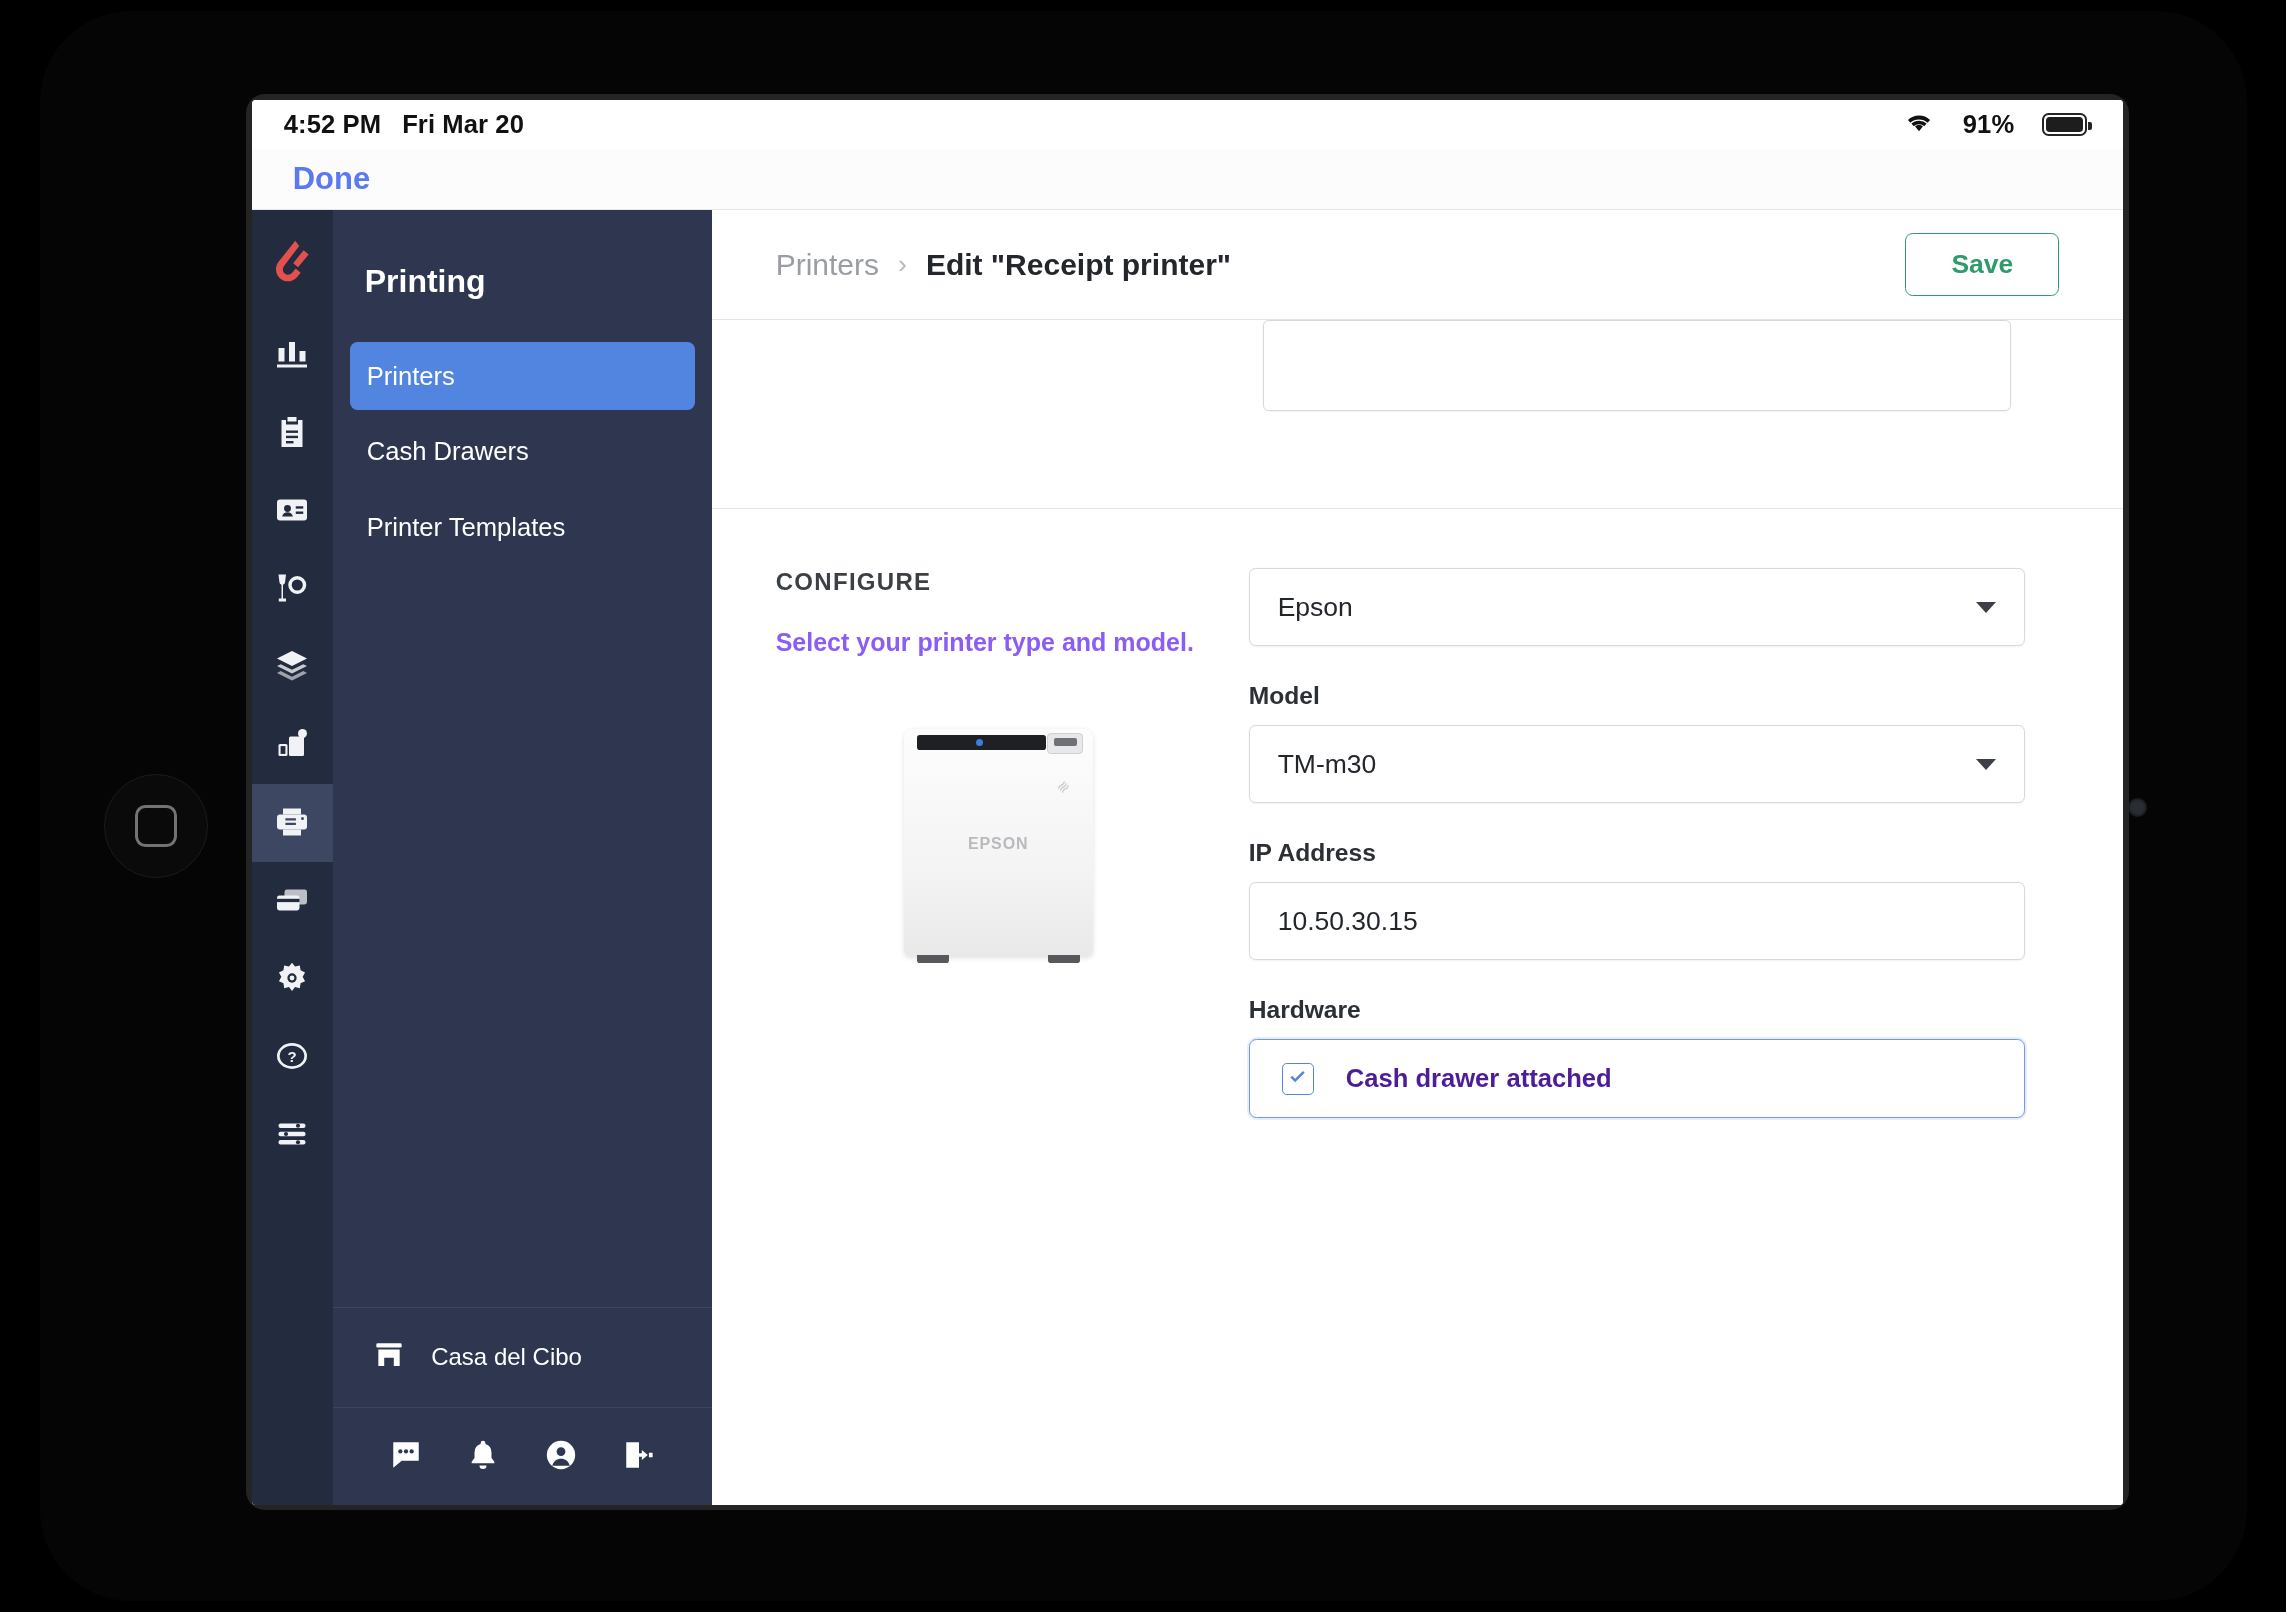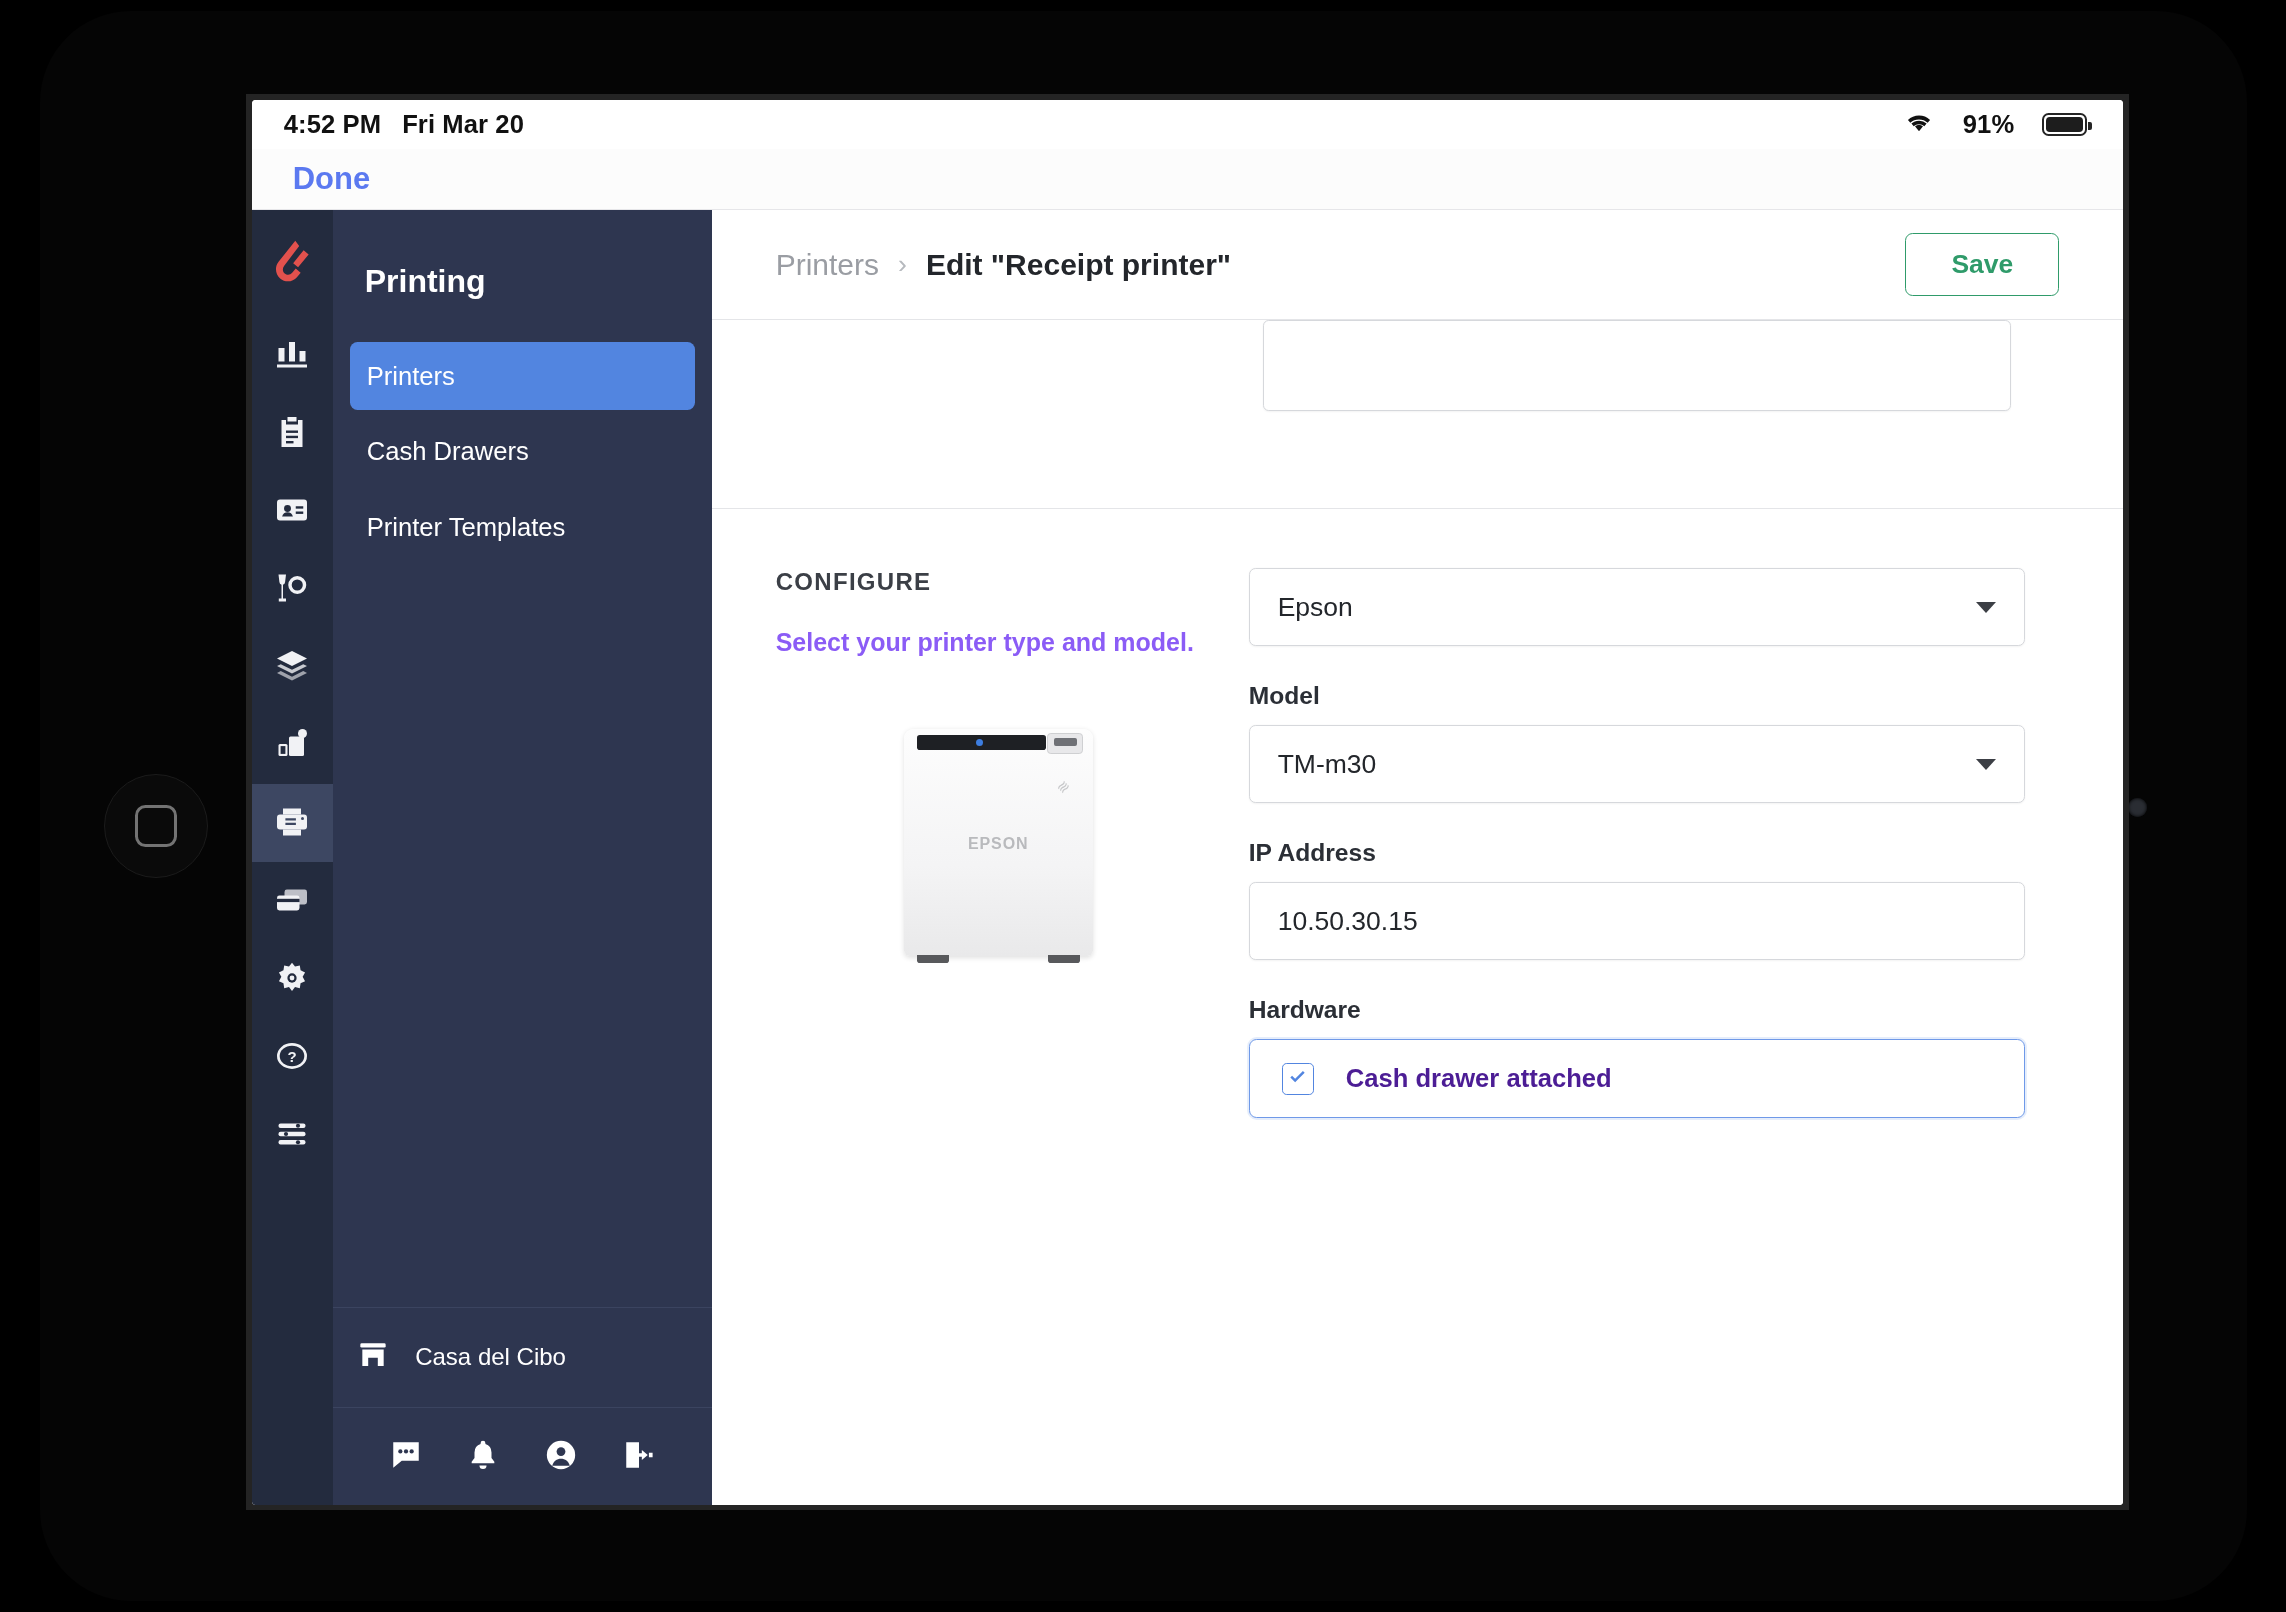--- a/index.html
+++ b/index.html
@@ -16,21 +16,21 @@
     left: 40px; top: 11.4px;
     width: 2207px; height: 1590px;
     background: #050505;
     border-radius: 91px;
   }
   #bezel {
     position: absolute;
     left: 206px; top: 83px;
     width: 1883px; height: 1416px;
     background: #242424;
-    border-radius: 0;
+    border-radius: 19px;
     padding: 5.7px;
   }
   #home-button {
     position: absolute;
     left: 64px; top: 763px;
     width: 104px; height: 104px;
     border-radius: 50%;
     background: #0a0a0a;
     border: 0.9px solid #1b1b1b;
   }
@@ -166,21 +166,21 @@
     border-radius: 7.6px;
     cursor: pointer;
     margin-bottom: 7.6px;
   }
   .nav-item.active { background: #5285e0; }
   #nav-spacer { flex: 1; }
   #store-row {
     border-top: 0.9px solid #3b4460;
     height: 100px;
     display: flex; align-items: center;
-    padding-left: 24px;
+    padding-left: 40px;
     gap: 26.5px;
     color: #fff;
     font-size: 24px;
     cursor: pointer;
   }
   #store-row svg { width: 32px; height: 32px; fill: #fff; flex: 0 0 32px; }
   #nav-footer {
     border-top: 0.9px solid #3b4460;
     height: 98px;
     display: flex; align-items: center;

